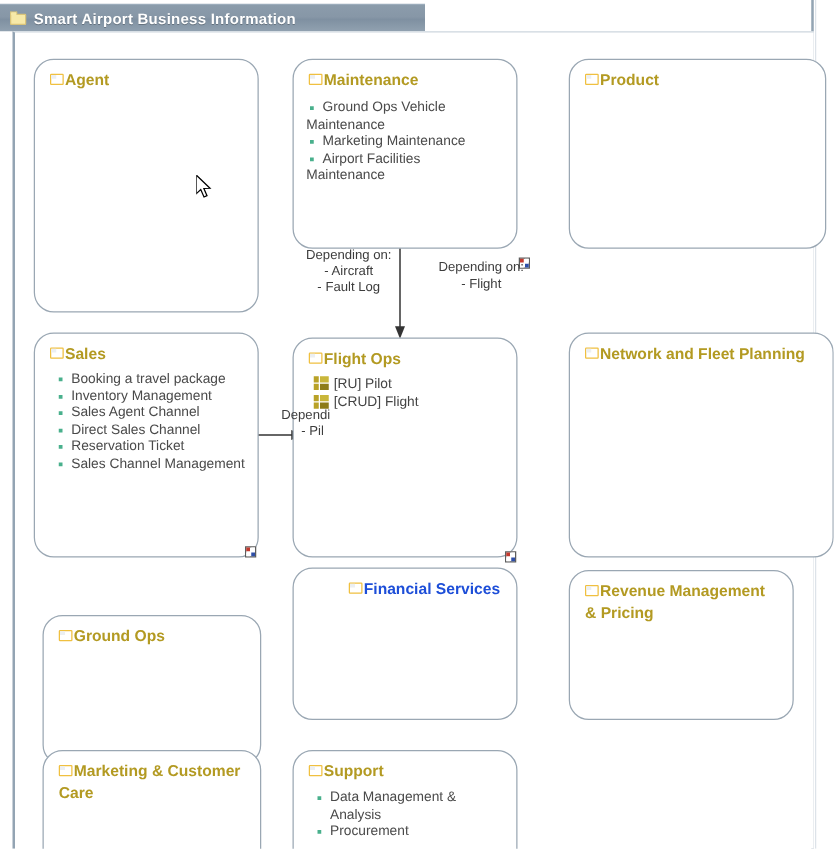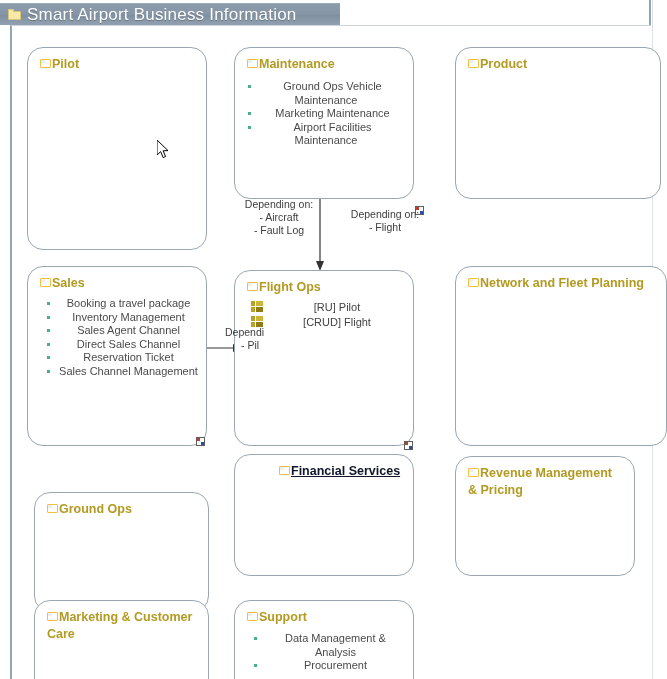--- a/index.html
+++ b/index.html
@@ -8,21 +8,21 @@
     font-family:"Liberation Sans","DejaVu Sans",sans-serif;
   }
   
   #titlebar{
     position:absolute;left:0;top:3px;width:340px;height:22px;
     background:linear-gradient(to bottom,#8b9cab 0%,#8797a7 45%,#7f90a1 55%,#91a1b0 100%);
     display:flex;align-items:center;gap:6px;padding-left:8px;box-sizing:border-box;
     border-top:1px solid #9bacbb;
   }
   #titlebar .tb-text{
-    color:#ffffff;font-size:17px;font-weight:normal;letter-spacing:.2px;
+    color:#ffffff;font-size:12px;font-weight:bold;letter-spacing:.2px;
     text-shadow:0 1px 0 rgba(0,0,0,.25);white-space:nowrap;
   }
   .folder-ico{
     width:13px;height:11px;position:relative;flex:0 0 auto;display:inline-block;
   }
   .folder-ico::before{
     content:"";position:absolute;left:0;top:2px;width:13px;height:9px;
     background:#f7e9a8;border:1px solid #d9c47a;border-radius:1px;box-sizing:border-box;
   }
   .folder-ico::after{
@@ -53,23 +53,23 @@
     position:relative;
   }
   .pkg-ico::before{
     content:"";position:absolute;left:0;top:1px;width:11px;height:9px;
     background:#fff;border:1.5px solid #f0c040;border-radius:1px;box-sizing:border-box;
   }
   .pkg-ico::after{
     content:"";position:absolute;left:1px;top:2px;width:4px;height:3px;
     background:#eceff2;box-sizing:border-box;
   }
-  .pkg-title.green{color:#0f172a;text-decoration:underline;}
+  .pkg-title.green{color:#1d4ed8;}
   .pkg-body{
-    position:absolute;left:10px;right:6px;display:block;text-align:center;
+    position:absolute;left:10px;right:6px;display:block;
   }
   ul.blist{margin:0;padding:0;list-style:none;}
   ul.blist li{
     color:#4a4a4a;font-size:11px;line-height:13.5px;padding-left:13px;position:relative;
     font-family:"Liberation Sans","DejaVu Sans",sans-serif;
   }
   ul.blist li::before{
     content:"";position:absolute;left:3px;top:5px;width:3px;height:3px;background:#49b08c;
   }
   ul.blist li.wrap{padding-left:0;}
@@ -126,21 +126,21 @@
     <line x1="308" y1="152" x2="308" y2="240" stroke="#333" stroke-width="1.2"></line>
     <polygon points="308,147 304,157 312,157" fill="#333"></polygon>
     <polygon points="308,245 304,235 312,235" fill="#333"></polygon>
 
     <line x1="186" y1="322" x2="226" y2="322" stroke="#333" stroke-width="1.2"></line>
     <polygon points="231,322 221,318 221,326" fill="#333"></polygon>
   </svg>
 
   <div class="pkg" style="left:15px;top:21px;width:180px;height:203px;">
     <span class="pkg-title">
-      <span class="pkg-ico"></span><span>Pilot</span>
+      <span class="pkg-ico"></span><span>Agent</span>
     </span>
   </div>
 
   <div class="pkg" style="left:222px;top:21px;width:180px;height:152px;">
     <span class="pkg-title">
       <span class="pkg-ico"></span><span>Maintenance</span>
     </span>
     <div class="pkg-body" style="top:32px;">
       <ul class="blist">
         <li>Ground Ops Vehicle</li>

